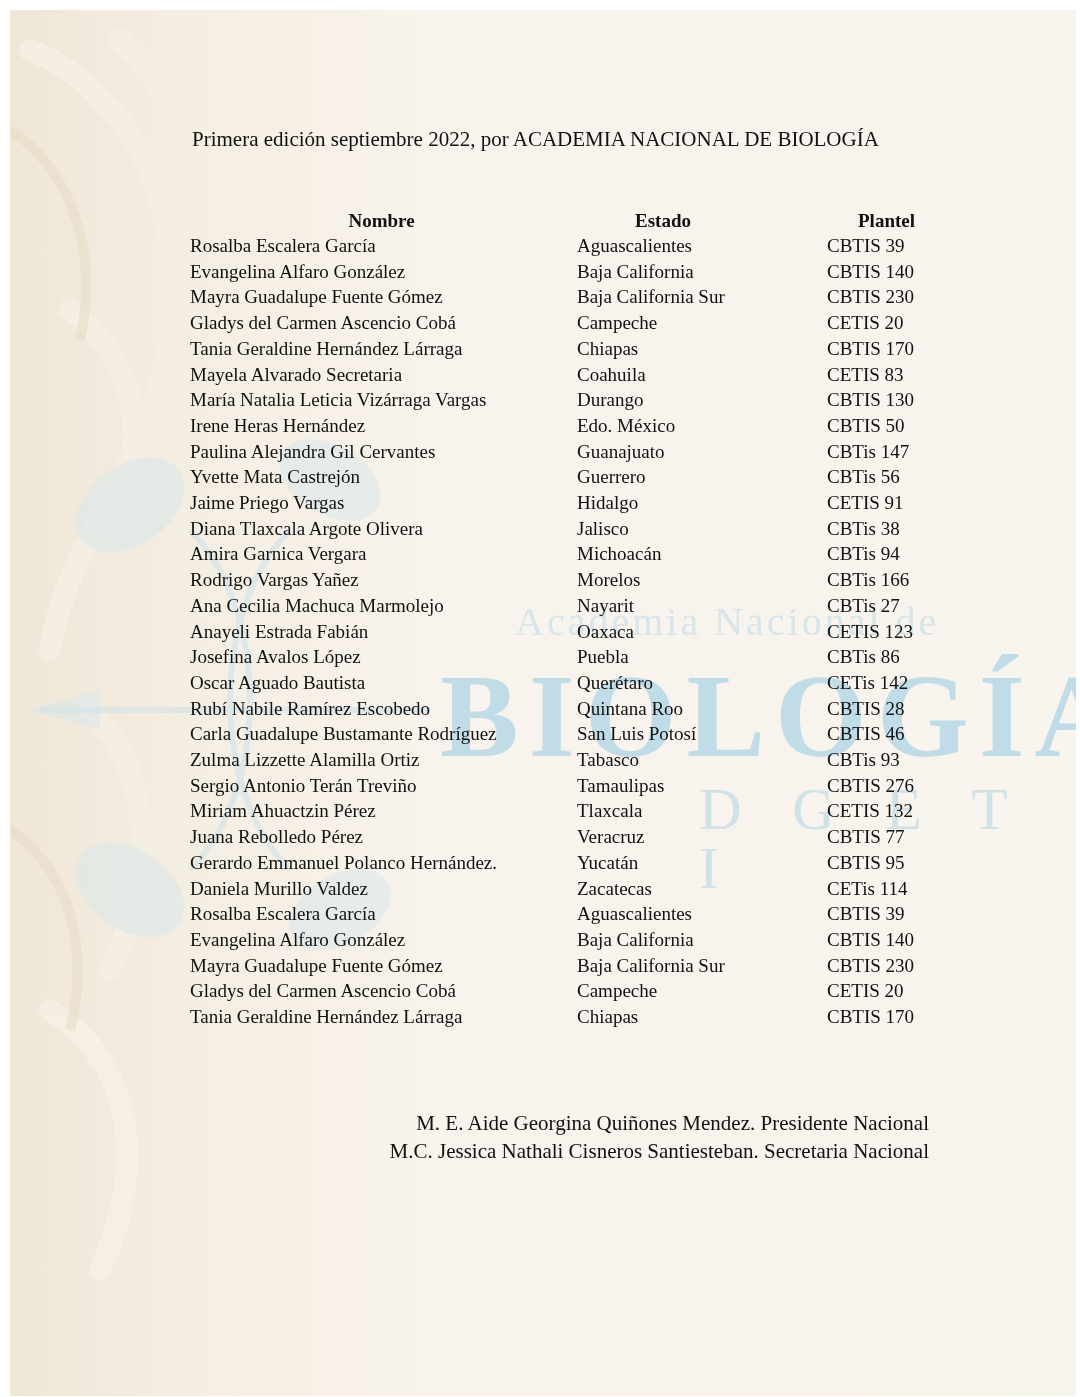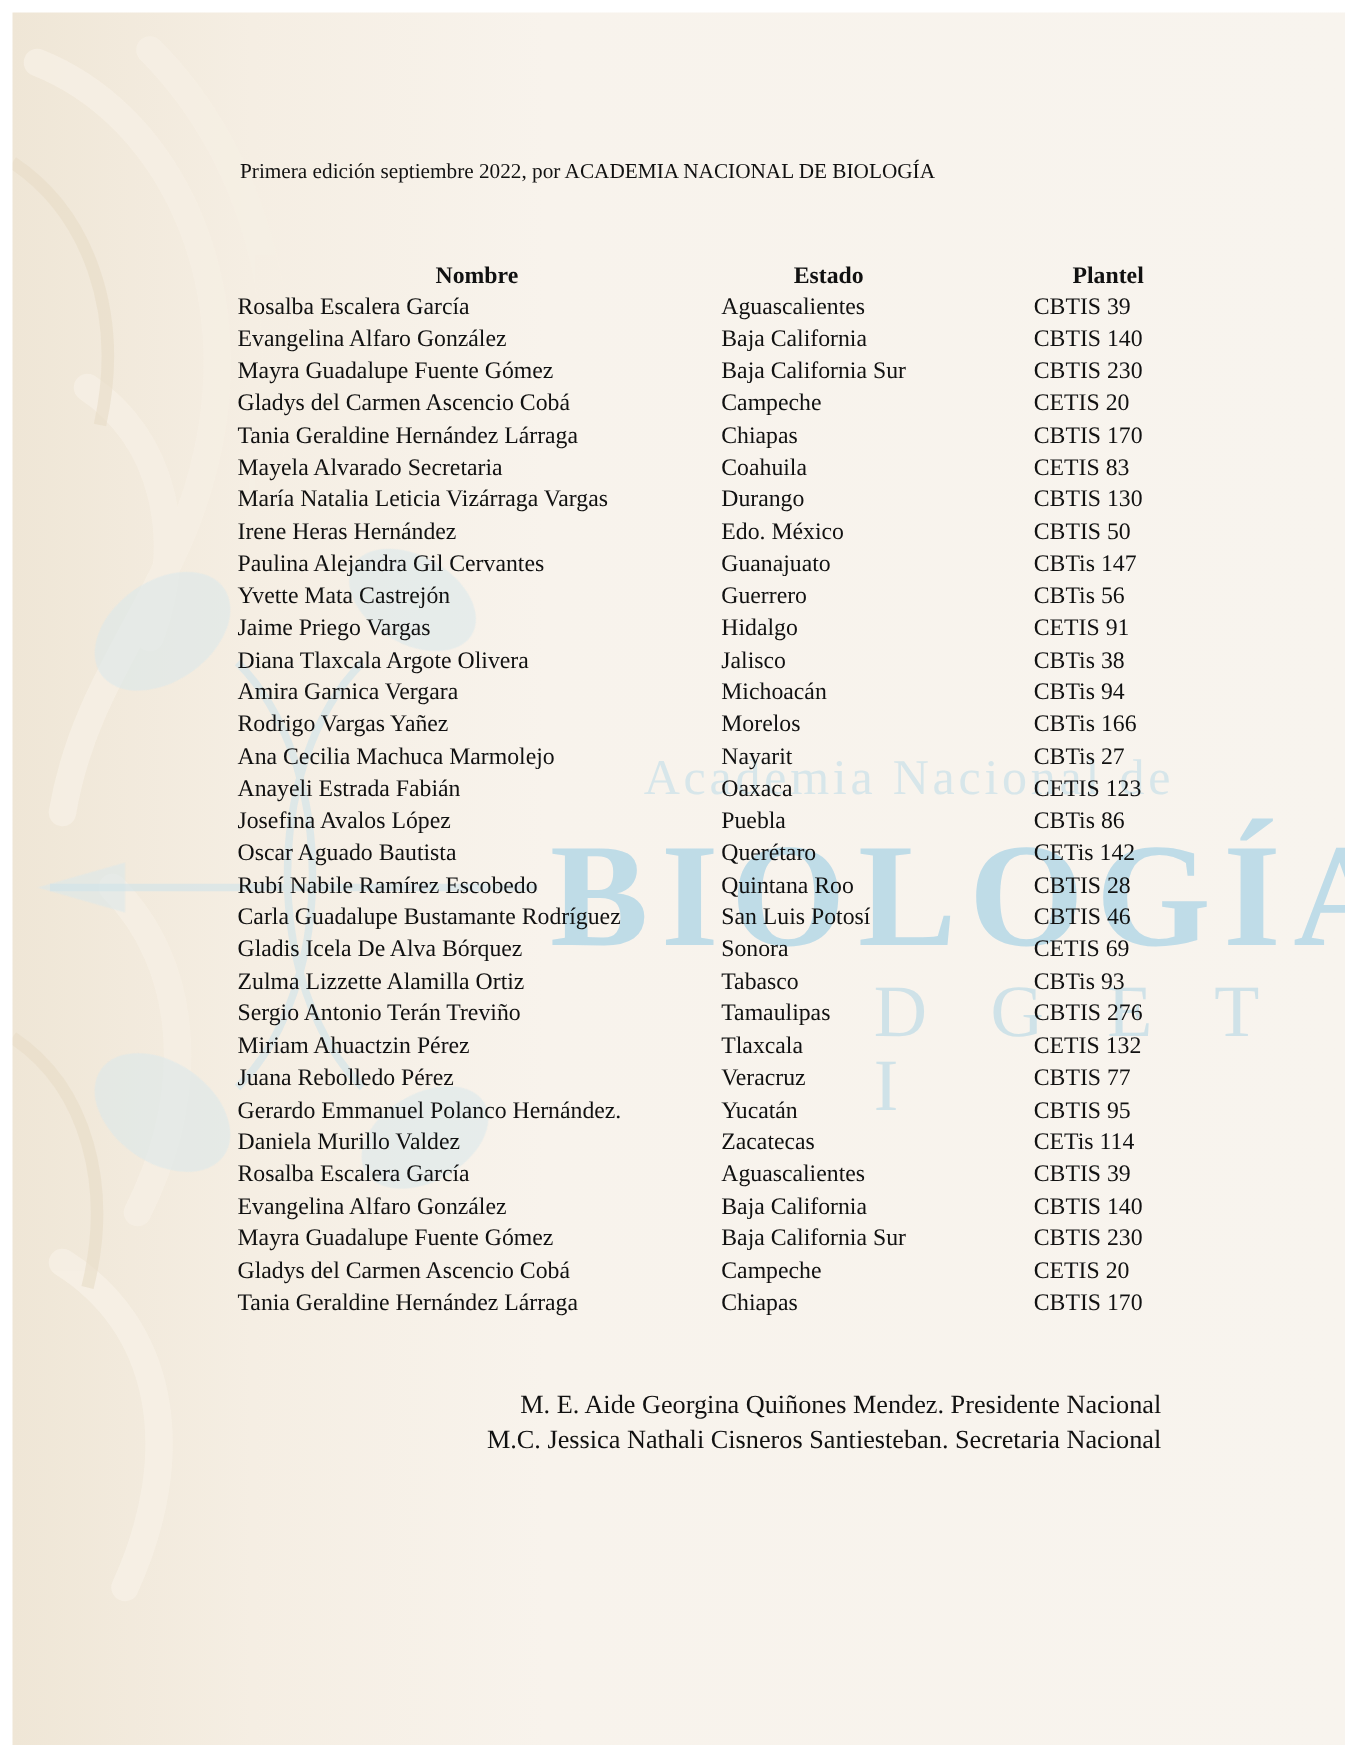--- a/index.html
+++ b/index.html
@@ -14,21 +14,21 @@
   }
   .deco { position: absolute; left: 0; top: 0; width: 1066px; height: 1386px; pointer-events: none; }
   .watermark-text {
     position: absolute; font-family: Liberation Serif, serif; font-weight: bold;
     color: #bfdce8; letter-spacing: 10px; line-height: 1;
   }
   .wm-top { left: 505px; top: 592px; font-size: 40px; font-weight: normal; color: #d7e6ea; letter-spacing: 3px; }
   .wm-main { left: 430px; top: 648px; font-size: 118px; color: #b6d8e7; opacity: 0.85; }
   .wm-bottom { left: 689px; top: 770px; font-size: 59px; font-weight: normal; color: #cfe2e8; letter-spacing: 18px; }
   .edition {
-    position: absolute; left: 182px; top: 117px; font-size: 17px; white-space: nowrap;
+    position: absolute; left: 182px; top: 117px; font-size: 21px; white-space: nowrap;
   }
   table.roster {
     position: absolute; left: 178px; top: 198px; border-collapse: collapse; font-size: 19px;
   }
   table.roster th { font-weight: bold; padding: 0; height: 25px; line-height: 25px; }
   table.roster td { padding: 0 0 0 2px; height: 25.7px; line-height: 25.7px; white-space: nowrap; }
   .c-name { width: 385px; }
   .c-state { width: 190px; }
   .c-school { width: 110px; }
   th.c-name { text-align: center; padding-right: 0; }
@@ -177,25 +177,20 @@
           <td class="c-name">Rubí Nabile Ramírez Escobedo</td>
           <td class="c-state">Quintana Roo</td>
           <td class="c-school">CBTIS 28</td>
         </tr>
         <tr>
           <td class="c-name">Carla Guadalupe Bustamante Rodríguez</td>
           <td class="c-state">San Luis Potosí</td>
           <td class="c-school">CBTIS 46</td>
         </tr>
         <tr>
-          <td class="c-name">Gladis Icela De Alva Bórquez</td>
-          <td class="c-state">Sonora</td>
-          <td class="c-school">CETIS 69</td>
-        </tr>
-        <tr>
           <td class="c-name">Zulma Lizzette Alamilla Ortiz</td>
           <td class="c-state">Tabasco</td>
           <td class="c-school">CBTis 93</td>
         </tr>
         <tr>
           <td class="c-name">Sergio Antonio Terán Treviño</td>
           <td class="c-state">Tamaulipas</td>
           <td class="c-school">CBTIS 276</td>
         </tr>
         <tr>

